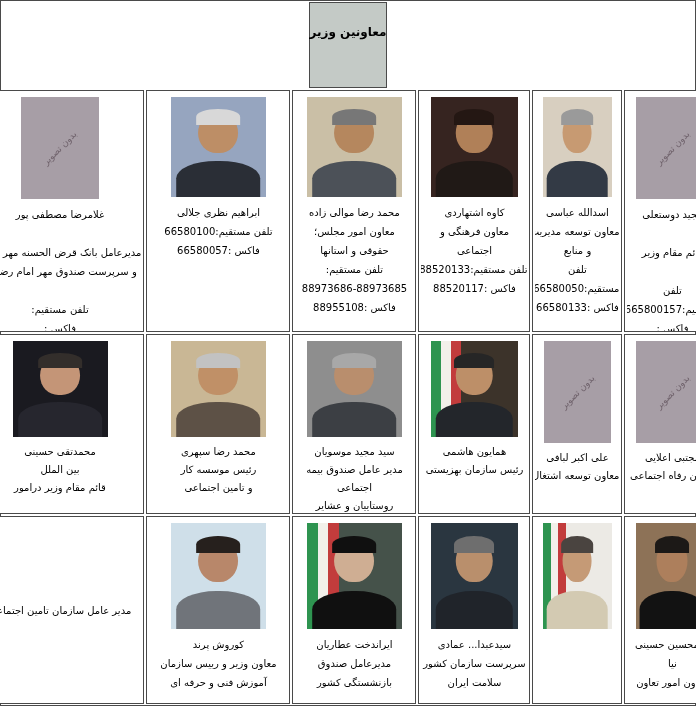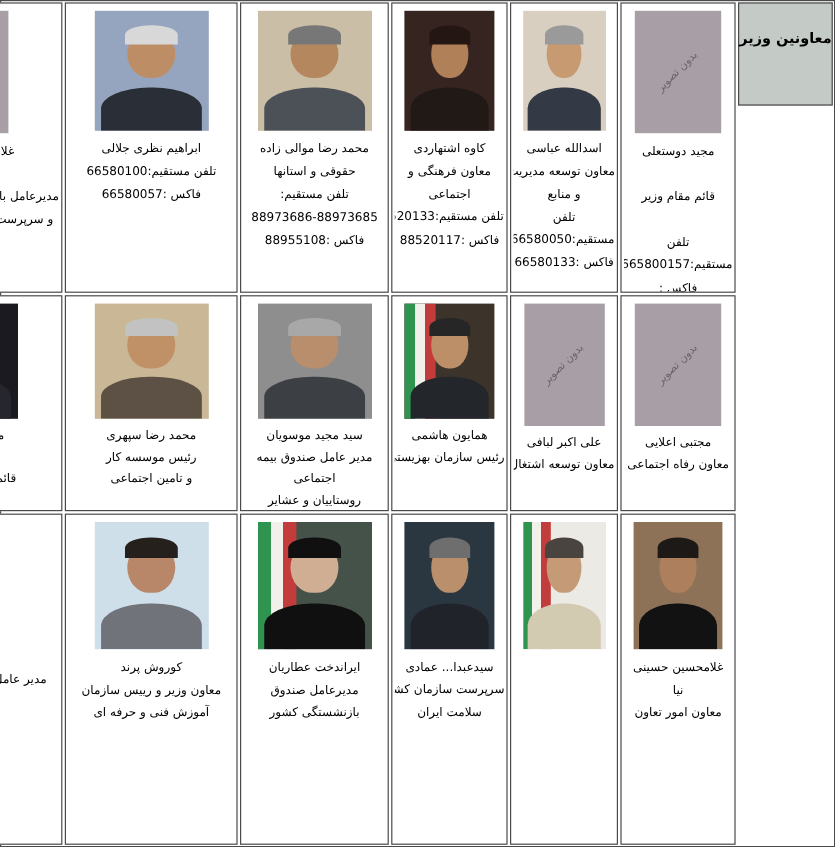--- a/index.html
+++ b/index.html
@@ -1,39 +1,39 @@
 <!DOCTYPE html>
 <html><head>
 <meta charset="utf-8">
 <style>
   html,body{margin:0;padding:0;background:#fff;}
   body{font-family:"DejaVu Sans",sans-serif;color:#000;}
   .table{
     width:696px;height:706px;box-sizing:border-box;
     border:1px solid #4a4a4a;background:#fff;padding:1px;
-    display:flex;gap:2px;direction:rtl;
+    display:flex;flex-direction:column;gap:2px;direction:rtl;align-items:center;
   }
   .hdr{
     flex:none;height:86px;box-sizing:border-box;border:1px solid #4a4a4a;
     background:#c4cac6;text-align:center;font-weight:bold;font-size:12px;
     padding-top:22px;
   }
   .row{display:flex;gap:2px;flex:none;min-height:0;}
   .row0{height:242px}
   .row1{height:180px}
   .row2{flex:1}
   .cell{
     box-sizing:border-box;border:1px solid #4a4a4a;background:#fff;
     display:flex;flex-direction:column;align-items:center;
     padding:6px 2px 2px;font-size:10px;text-align:center;overflow:hidden;flex:none;
   }
   
   .row .cell:nth-child(1){width:96px}
   .row .cell:nth-child(2){width:90px}
-  .row .cell:nth-child(3){width:97px}
+  .row .cell:nth-child(3){width:112px}
   .row .cell:nth-child(4){width:124px}
   .row .cell:nth-child(5){width:144px}
   .row .cell:nth-child(6){flex:1}
   .cell.vcenter{justify-content:center;padding-top:2px;}
   .lines{width:100%;}
   .line{line-height:19px;min-height:19px;white-space:nowrap;overflow:hidden;}
   .row1 .line{line-height:18px;min-height:18px;}
   .photo{position:relative;flex:none;overflow:hidden;margin-bottom:6px;}
   .portrait{width:95px;max-width:82%;height:104px;background:var(--bg,#999);}
   .row0 .portrait{height:100px}
@@ -112,20 +112,21 @@
           </div>
         </div>
         <div class="cell">
           <div class="photo portrait" style="--bg: #cabfa6; --hair: #777777; --skin: #b5875e; --suit: #4c5158;">
             <div class="p-body"></div>
             <div class="p-head"></div>
             <div class="p-hair"></div>
           </div>
           <div class="lines">
             <div class="line">محمد رضا موالی زاده</div>
+            <div class="line">معاون امور مجلس؛</div>
             <div class="line">حقوقی و استانها</div>
             <div class="line">تلفن مستقیم:</div>
             <div class="line" dir="ltr">88973686-88973685</div>
             <div class="line">فاکس :88955108</div>
           </div>
         </div>
         <div class="cell">
           <div class="photo portrait" style="--bg: #96a5bf; --hair: #d8d8d8; --skin: #bd8e66; --suit: #2a2e36;">
             <div class="p-body"></div>
             <div class="p-head"></div>

